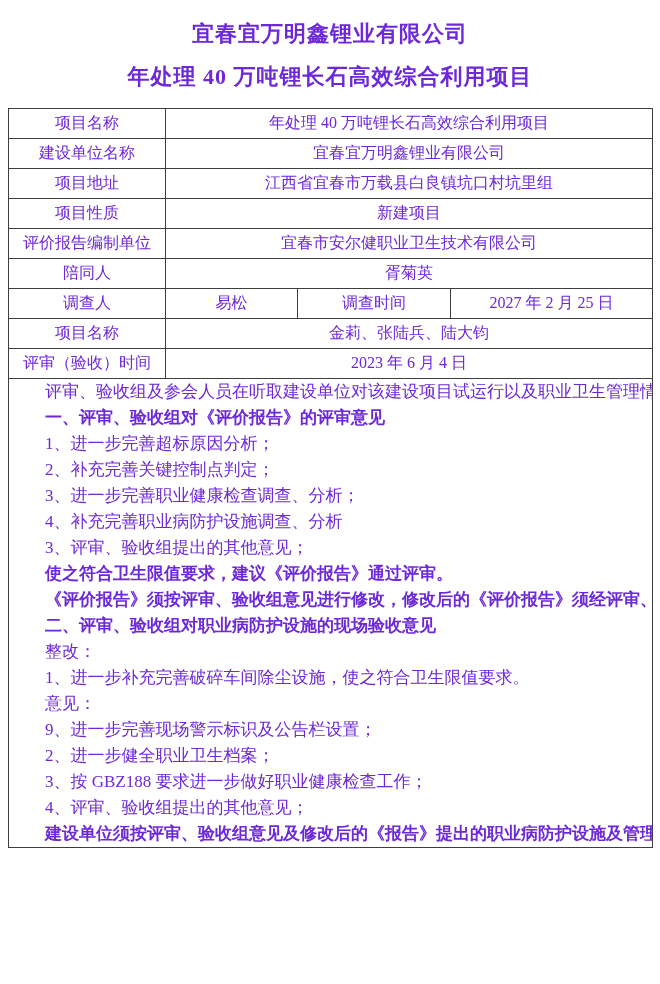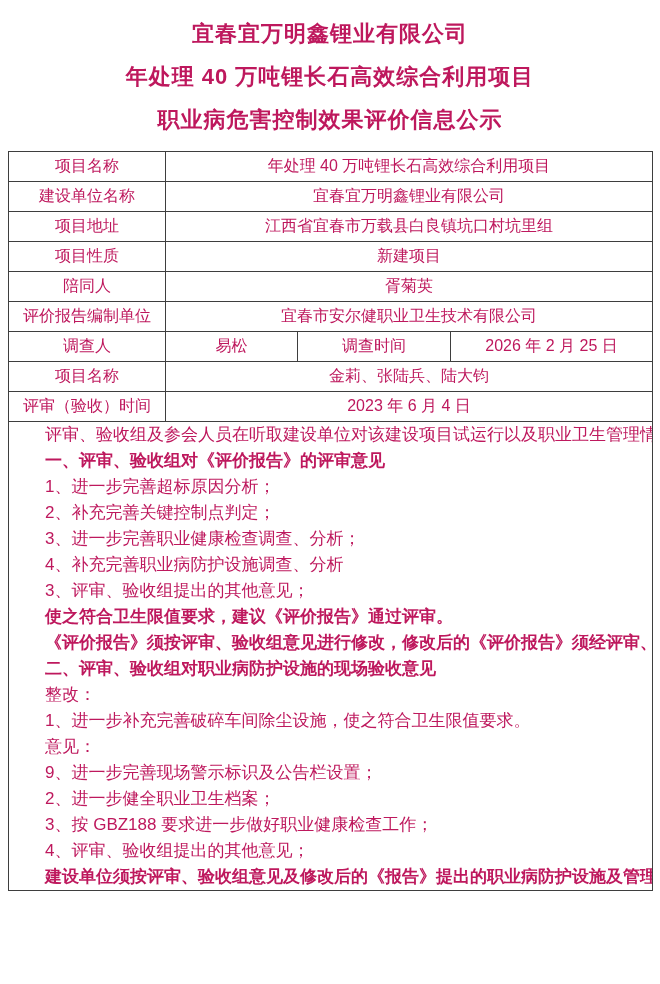--- a/index.html
+++ b/index.html
@@ -5,22 +5,22 @@
   html, body {
     margin: 0;
     padding: 0;
     background: #ffffff;
   }
   .doc {
     position: relative;
     width: 660px;
     height: 984px;
     background: #ffffff;
-    color: #be185d;
-    font-family: Liberation Sans, sans-serif;
+    color: #6d28d9;
+    font-family: Liberation Serif, serif;
     overflow: hidden;
   }
   .titles {
     padding-top: 12px;
   }
   .title-line {
     margin: 0;
     text-align: center;
     font-size: 22px;
     font-weight: 700;
@@ -62,21 +62,20 @@
   }
 </style>
 </head>
 <body>
 
 <div class="doc">
 
   <div class="titles">
     <h1 class="title-line">宜春宜万明鑫锂业有限公司</h1>
     <h1 class="title-line">年处理 40 万吨锂长石高效综合利用项目</h1>
-    <h1 class="title-line">职业病危害控制效果评价信息公示</h1>
   </div>
 
   <table class="info-table">
     <colgroup>
       <col style="width:157px">
       <col style="width:132px">
       <col style="width:153px">
       <col style="width:202px">
     </colgroup>
     <tbody>
@@ -90,32 +89,32 @@
       </tr>
       <tr>
         <td>项目地址</td>
         <td colspan="3">江西省宜春市万载县白良镇坑口村坑里组</td>
       </tr>
       <tr>
         <td>项目性质</td>
         <td colspan="3">新建项目</td>
       </tr>
       <tr>
+        <td>评价报告编制单位</td>
+        <td colspan="3">宜春市安尔健职业卫生技术有限公司</td>
+      </tr>
+      <tr>
         <td>陪同人</td>
         <td colspan="3">胥菊英</td>
-      </tr>
-      <tr>
-        <td>评价报告编制单位</td>
-        <td colspan="3">宜春市安尔健职业卫生技术有限公司</td>
       </tr>
       <tr>
         <td>调查人</td>
         <td>易松</td>
         <td>调查时间</td>
-        <td>2026 年 2 月 25 日</td>
+        <td>2027 年 2 月 25 日</td>
       </tr>
       <tr>
         <td>项目名称</td>
         <td colspan="3">金莉、张陆兵、陆大钧</td>
       </tr>
       <tr>
         <td>评审（验收）时间</td>
         <td colspan="3">2023 年 6 月 4 日</td>
       </tr>
       <tr>

